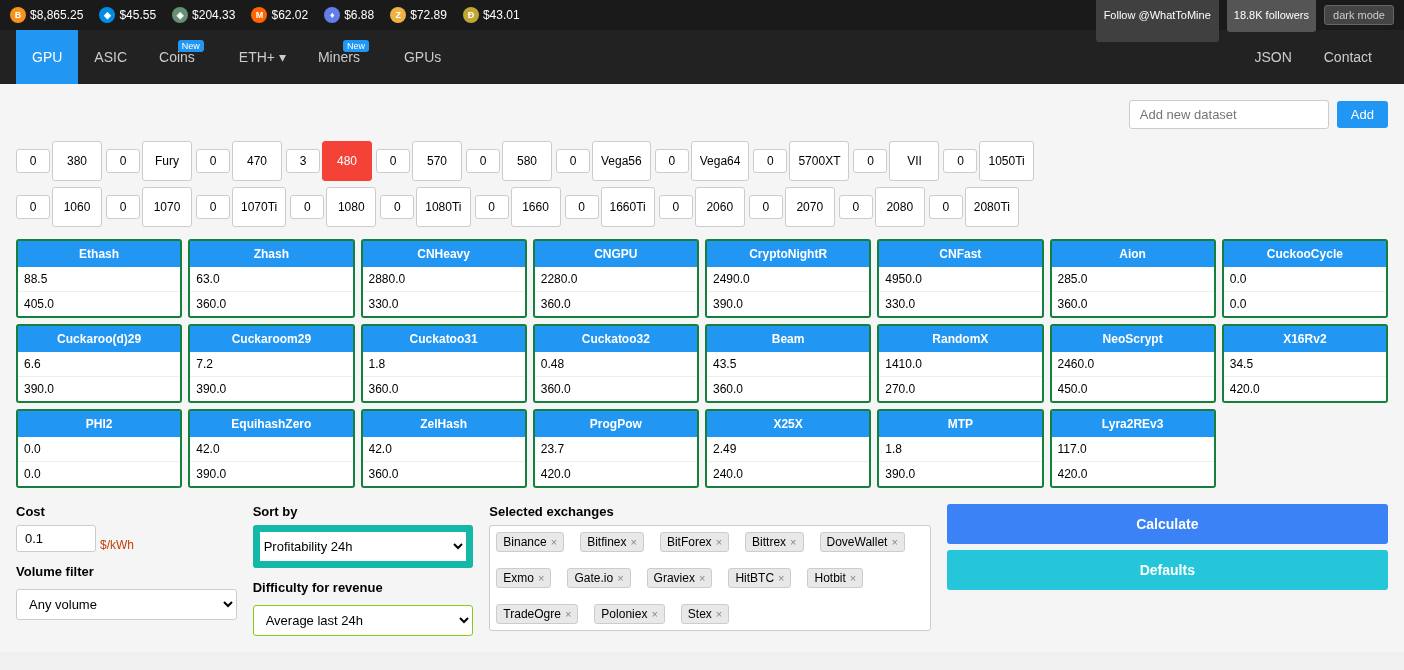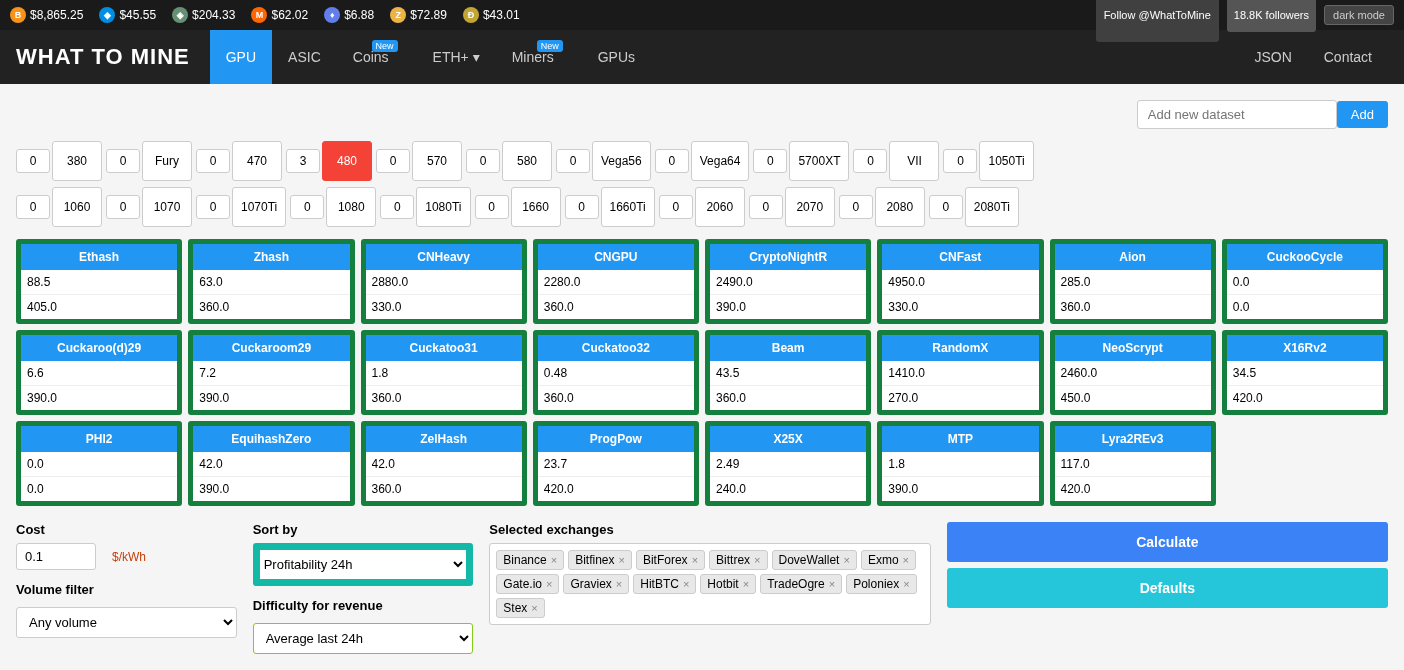--- a/index.html
+++ b/index.html
@@ -66,20 +66,21 @@
     .nav-right .nav-item { color: #ccc; }
 
     
     .main-content { background: #f5f5f5; padding: 16px; }
 
     
     .dataset-row {
       display: flex;
       justify-content: flex-end;
       align-items: center;
+      gap: 8px;
       margin-bottom: 12px;
     }
     .dataset-input {
       border: 1px solid #ccc;
       padding: 6px 10px;
       border-radius: 3px;
       width: 200px;
       font-size: 13px;
       background: #fff;
     }
@@ -124,21 +125,21 @@
 
     
     .algo-grid {
       display: grid;
       grid-template-columns: repeat(8, 1fr);
       gap: 6px;
       margin-top: 12px;
     }
     .algo-card {
       background: #84cc16;
-      border: 5px solid #15803d;
+      border: 2px solid #15803d;
       border-radius: 3px;
       overflow: hidden;
     }
     .algo-header {
       background: #2196f3;
       color: #fff;
       text-align: center;
       padding: 6px 4px;
       font-size: 12px;
       font-weight: bold;
@@ -160,21 +161,21 @@
     }
 
     
     .bottom-section {
       display: grid;
       grid-template-columns: 1fr 1fr 2fr 2fr;
       gap: 16px;
       margin-top: 16px;
     }
     .bottom-label { font-weight: bold; margin-bottom: 6px; font-size: 13px; }
-    .cost-row { display: flex; align-items: center; gap: 16px; }
+    .cost-row { display: flex; align-items: flex-end; gap: 4px; }
     .cost-input { border: 1px solid #ccc; padding: 5px 8px; border-radius: 3px; width: 80px; font-size: 13px; }
     .cost-unit { color: #c2410c; font-size: 12px; }
 
     .sort-select {
       width: 100%;
       padding: 6px 0;
       border: 7px solid #14b8a6;
       border-radius: 3px;
       font-size: 13px;
       background: #fff;
@@ -182,21 +183,21 @@
     }
 
     .exchanges-box {
       border: 1px solid #ccc;
       border-radius: 3px;
       padding: 6px;
       background: #fff;
       min-height: 70px;
       display: flex;
       flex-wrap: wrap;
-      gap: 4px;
+      gap: 16px;
     }
     .exchange-tag {
       background: #e8e8e8;
       border: 1px solid #ccc;
       border-radius: 3px;
       padding: 2px 6px;
       font-size: 12px;
       display: flex;
       align-items: center;
       gap: 4px;
@@ -279,21 +280,20 @@
     <span>$43.01</span>
   </div>
   <div class="ticker-right">
     <button class="follow-btn">Follow @WhatToMine</button>
     <span class="followers-badge">18.8K followers</span>
     <button class="dark-mode-btn">dark mode</button>
   </div>
 </div>
 
 <div class="nav-bar">
-  <div class="site-logo">WHAT TO MINE</div>
   <div class="nav-items">
     <div class="nav-item active">GPU</div>
     <div class="nav-item">ASIC</div>
     <div class="nav-item" style="position:relative; padding-right:28px;">
       Coins
       <span class="nav-badge">New</span>
     </div>
     <div class="nav-item">
       ETH+ ▾
     </div>

